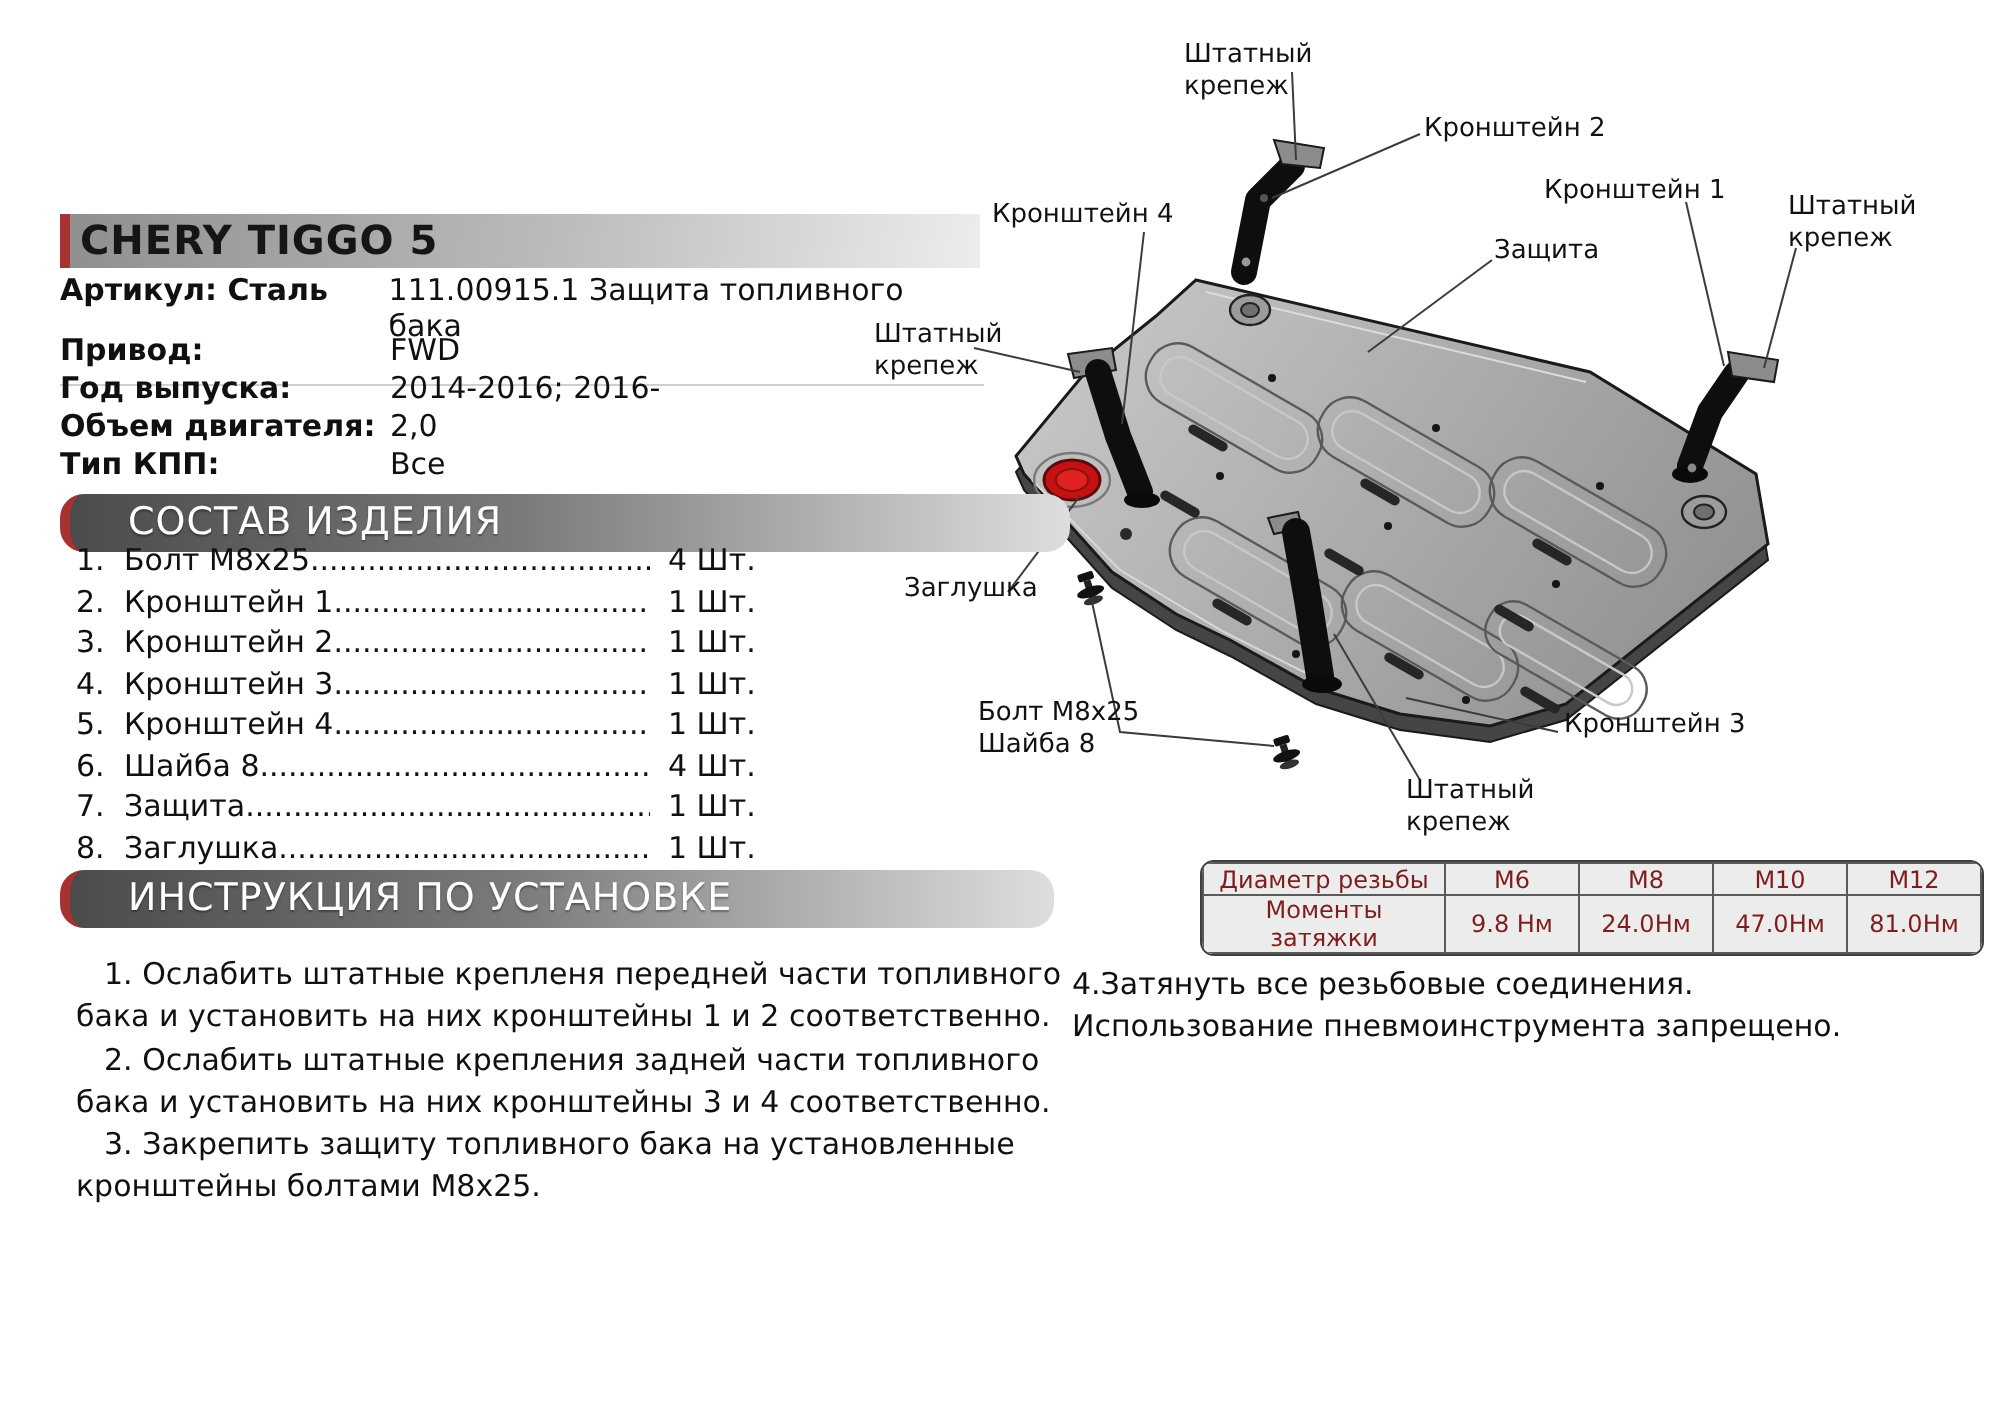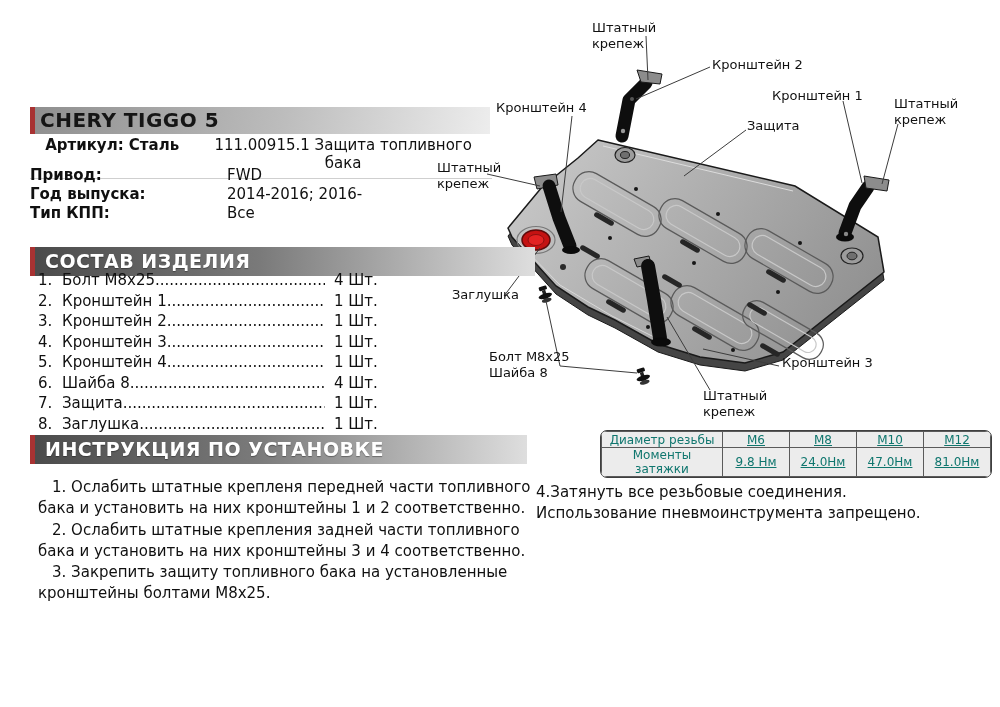--- a/index.html
+++ b/index.html
@@ -5,52 +5,52 @@
   html,body{margin:0;padding:0;background:#fff;}
   .page{position:relative;width:1000px;height:707px;background:#ffffff;overflow:hidden;
         font-family:"DejaVu Sans","Liberation Sans",sans-serif;color:#101010;}
   .abs{position:absolute;}
 
   
   .bar{position:absolute;box-sizing:border-box;border-left:5px solid #a83232;}
   .title-bar{left:30px;top:107px;width:460px;height:27px;
      background:linear-gradient(100deg,#8f8f8f 0%,#bdbdbd 55%,#ededed 100%);
      font-size:20px;font-weight:bold;color:#151515;line-height:27px;padding-left:5px;letter-spacing:.5px;}
-  .section-bar{height:29px;line-height:29px;padding-left:10px;font-size:19px;font-weight:bold;color:#ffffff;
+  .section-bar{height:29px;line-height:29px;padding-left:29px;font-size:19px;font-weight:normal;color:#ffffff;
      background:linear-gradient(90deg,#4b4b4b 0%,#7a7a7a 45%,#dedede 100%);
-     text-shadow:0 1px 1px rgba(0,0,0,.35);letter-spacing:.5px;}
+     text-shadow:0 1px 1px rgba(0,0,0,.35);letter-spacing:.5px;border-radius:12px;}
   .bar-sostav{left:30px;top:247px;width:505px;}
   .bar-instr{left:30px;top:435px;width:497px;}
 
   
   .artikul{left:30px;top:136px;width:462px;display:flex;font-size:15px;
-     border-bottom:1px solid #cfcfcf;padding-bottom:6px;text-align:center;}
+     border-bottom:1px solid #cfcfcf;padding-bottom:20px;}
   .lv-label{width:165px;font-weight:bold;}
   .attrs{left:30px;top:166px;width:462px;font-size:15px;}
-  .attr-row{display:flex;line-height:19px;gap:32px;}
+  .attr-row{display:flex;line-height:19px;}
   .attr-row .lv-label{width:165px;}
 
   
   .parts-list{left:38px;top:270px;width:346px;font-size:15px;}
   .li{display:flex;line-height:20.5px;white-space:nowrap;}
   .li .num{width:24px;flex:none;}
   .li .leader{flex:1;overflow:hidden;color:#111;}
   .li .leader::before{content:"................................................................";}
   .li .qty{flex:none;width:50px;padding-left:9px;}
 
   
   .steps{left:38px;top:477px;width:494px;font-size:15px;}
   .steps p{margin:0;text-indent:14px;line-height:21.3px;}
 
   
   .torque-wrap{left:600px;top:430px;border:1.5px solid #3f3f3f;border-radius:7px;overflow:hidden;background:#ececec;}
-  .torque-wrap table{border-collapse:collapse;font-size:12px;color:#0f766e;}
+  .torque-wrap table{border-collapse:collapse;font-size:12px;color:#7f1d1d;}
   .torque-wrap td{border:1px solid #5a5a5a;height:15px;text-align:center;padding:0 6px;background:#ececec;}
   .torque-wrap td.hdr{width:108px;}
-  .torque-wrap td.val{width:54px;text-decoration:underline;}
+  .torque-wrap td.val{width:54px;}
 
   .final-note{left:536px;top:482px;width:436px;font-size:15px;line-height:21px;}
 
   
   .dlabel{position:absolute;font-size:13px;line-height:16px;color:#111;white-space:pre-line;}
 </style>
 </head>
 <body>
 
 <div class="page">
@@ -215,20 +215,24 @@
       <div class="attr-row">
         <span class="lv-label">Привод:</span>
         <span class="lv-value">FWD</span>
       </div>
 
       <div class="attr-row">
         <span class="lv-label">Год выпуска:</span>
         <span class="lv-value">2014-2016; 2016-</span>
       </div>
 
+      <div class="attr-row">
+        <span class="lv-label">Объем двигателя:</span>
+        <span class="lv-value">2,0</span>
+      </div>
 
       <div class="attr-row">
         <span class="lv-label">Тип КПП:</span>
         <span class="lv-value">Все</span>
       </div>
     </div>
 
   <div class="bar section-bar bar-sostav">
     <span>СОСТАВ ИЗДЕЛИЯ</span>
   </div>

